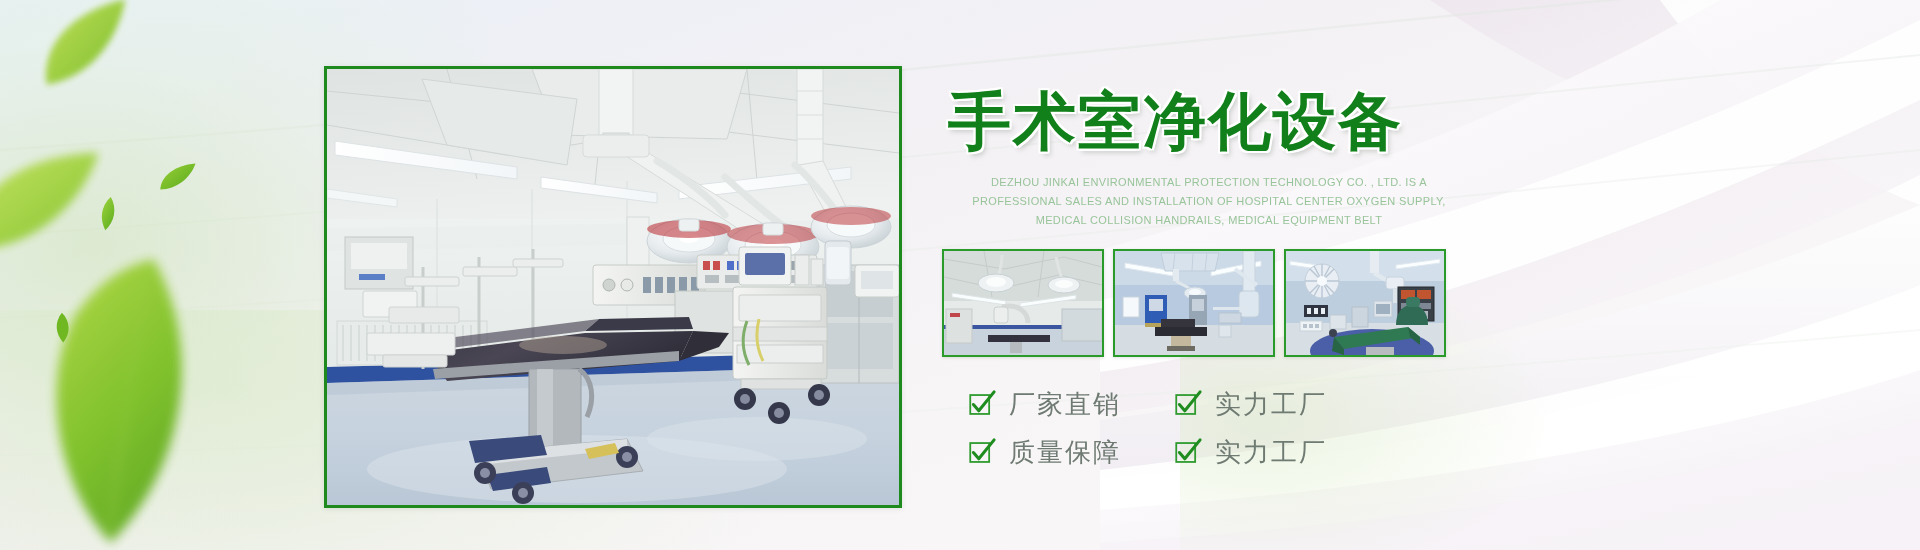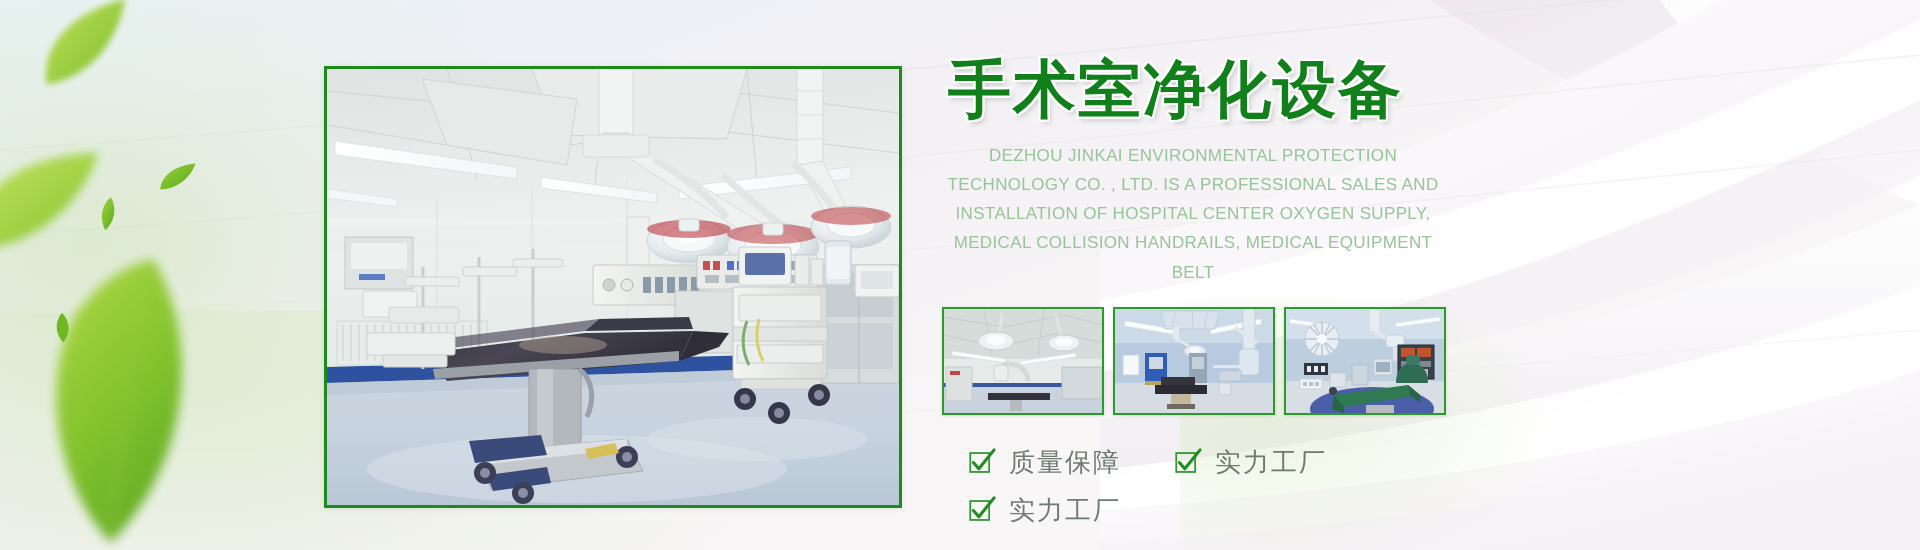--- a/index.html
+++ b/index.html
@@ -39,33 +39,33 @@
   .leaf svg{display:block;width:100%;height:100%;}
   
   .main-photo{
     position:absolute;left:324px;top:66px;width:578px;height:442px;
     border:3px solid #1e8a1e;background:#fff;box-sizing:border-box;
     box-shadow:0 1px 5px rgba(60,80,60,.12);
     overflow:hidden;
   }
   .main-photo .ph{position:absolute;inset:0;overflow:hidden;}
   
-  .content{position:absolute;left:940px;top:56px;width:560px;}
+  .content{position:absolute;left:940px;top:88px;width:560px;}
   .title{
     font-size:63px;font-weight:bold;color:#12801a;line-height:1.06;
     letter-spacing:2px;margin:0 0 2px 8px;
     text-shadow:
       2px 0 0 #fff,-2px 0 0 #fff,0 2px 0 #fff,0 -2px 0 #fff,
       2px 2px 0 #fff,-2px 2px 0 #fff,2px -2px 0 #fff,-2px -2px 0 #fff,
       3px 4px 5px rgba(130,140,130,.38);
     white-space:nowrap;
   }
   .subtitle{
-    margin:18px 0 0 0;text-align:center;color:#98c49a;
-    font-size:17px;line-height:1.72;letter-spacing:.35px;width:506px;
+    margin:18px 0 0 16px;text-align:center;color:#98c49a;
+    font-size:11px;line-height:1.72;letter-spacing:.35px;width:506px;
   }
   .thumbs{display:flex;gap:9px;margin:20px 0 0 2px;}
   .thumb{
     width:162px;height:108px;border:2px solid #2a9a2a;box-sizing:border-box;
     overflow:hidden;position:relative;background:#cdd8e2;
     box-shadow:0 1px 3px rgba(60,80,60,.14);
   }
   .thumb .ph{position:absolute;inset:0;}
   .features{
     display:flex;flex-wrap:wrap;margin:30px 0 0 28px;width:500px;
@@ -623,20 +623,39 @@
             <rect x="44" y="64" width="16" height="14" fill="#dde4ea" stroke="#c0cad3"></rect>
             <circle cx="47" cy="82" r="4" fill="#3c4250"></circle>
           </svg>
         </div>
       </div>
 
     </div>
 
     <div class="features">
 
+      <div class="feature">
+        <span class="cb">
+          <svg viewBox="0 0 30 30">
+            <rect x="2.5" y="4.5" width="21" height="21" fill="none" stroke="#2f9b2f" stroke-width="2"></rect>
+            <path d="M6,15 L12,22 L29,1" fill="none" stroke="#1f8c1f" stroke-width="3.4" stroke-linecap="round" stroke-linejoin="round"></path>
+          </svg>
+        </span>
+        <span class="feature-label">厂家直销</span>
+      </div>
+
+      <div class="feature">
+        <span class="cb">
+          <svg viewBox="0 0 30 30">
+            <rect x="2.5" y="4.5" width="21" height="21" fill="none" stroke="#2f9b2f" stroke-width="2"></rect>
+            <path d="M6,15 L12,22 L29,1" fill="none" stroke="#1f8c1f" stroke-width="3.4" stroke-linecap="round" stroke-linejoin="round"></path>
+          </svg>
+        </span>
+        <span class="feature-label">实力工厂</span>
+      </div>
 
       <div class="feature">
         <span class="cb">
           <svg viewBox="0 0 30 30">
             <rect x="2.5" y="4.5" width="21" height="21" fill="none" stroke="#2f9b2f" stroke-width="2"></rect>
             <path d="M6,15 L12,22 L29,1" fill="none" stroke="#1f8c1f" stroke-width="3.4" stroke-linecap="round" stroke-linejoin="round"></path>
           </svg>
         </span>
         <span class="feature-label">质量保障</span>
       </div>
@@ -644,26 +663,16 @@
       <div class="feature">
         <span class="cb">
           <svg viewBox="0 0 30 30">
             <rect x="2.5" y="4.5" width="21" height="21" fill="none" stroke="#2f9b2f" stroke-width="2"></rect>
             <path d="M6,15 L12,22 L29,1" fill="none" stroke="#1f8c1f" stroke-width="3.4" stroke-linecap="round" stroke-linejoin="round"></path>
           </svg>
         </span>
         <span class="feature-label">实力工厂</span>
       </div>
 
-      <div class="feature">
-        <span class="cb">
-          <svg viewBox="0 0 30 30">
-            <rect x="2.5" y="4.5" width="21" height="21" fill="none" stroke="#2f9b2f" stroke-width="2"></rect>
-            <path d="M6,15 L12,22 L29,1" fill="none" stroke="#1f8c1f" stroke-width="3.4" stroke-linecap="round" stroke-linejoin="round"></path>
-          </svg>
-        </span>
-        <span class="feature-label">实力工厂</span>
-      </div>
-
     </div>
   </div>
 
 </div>
 
 </body></html>

